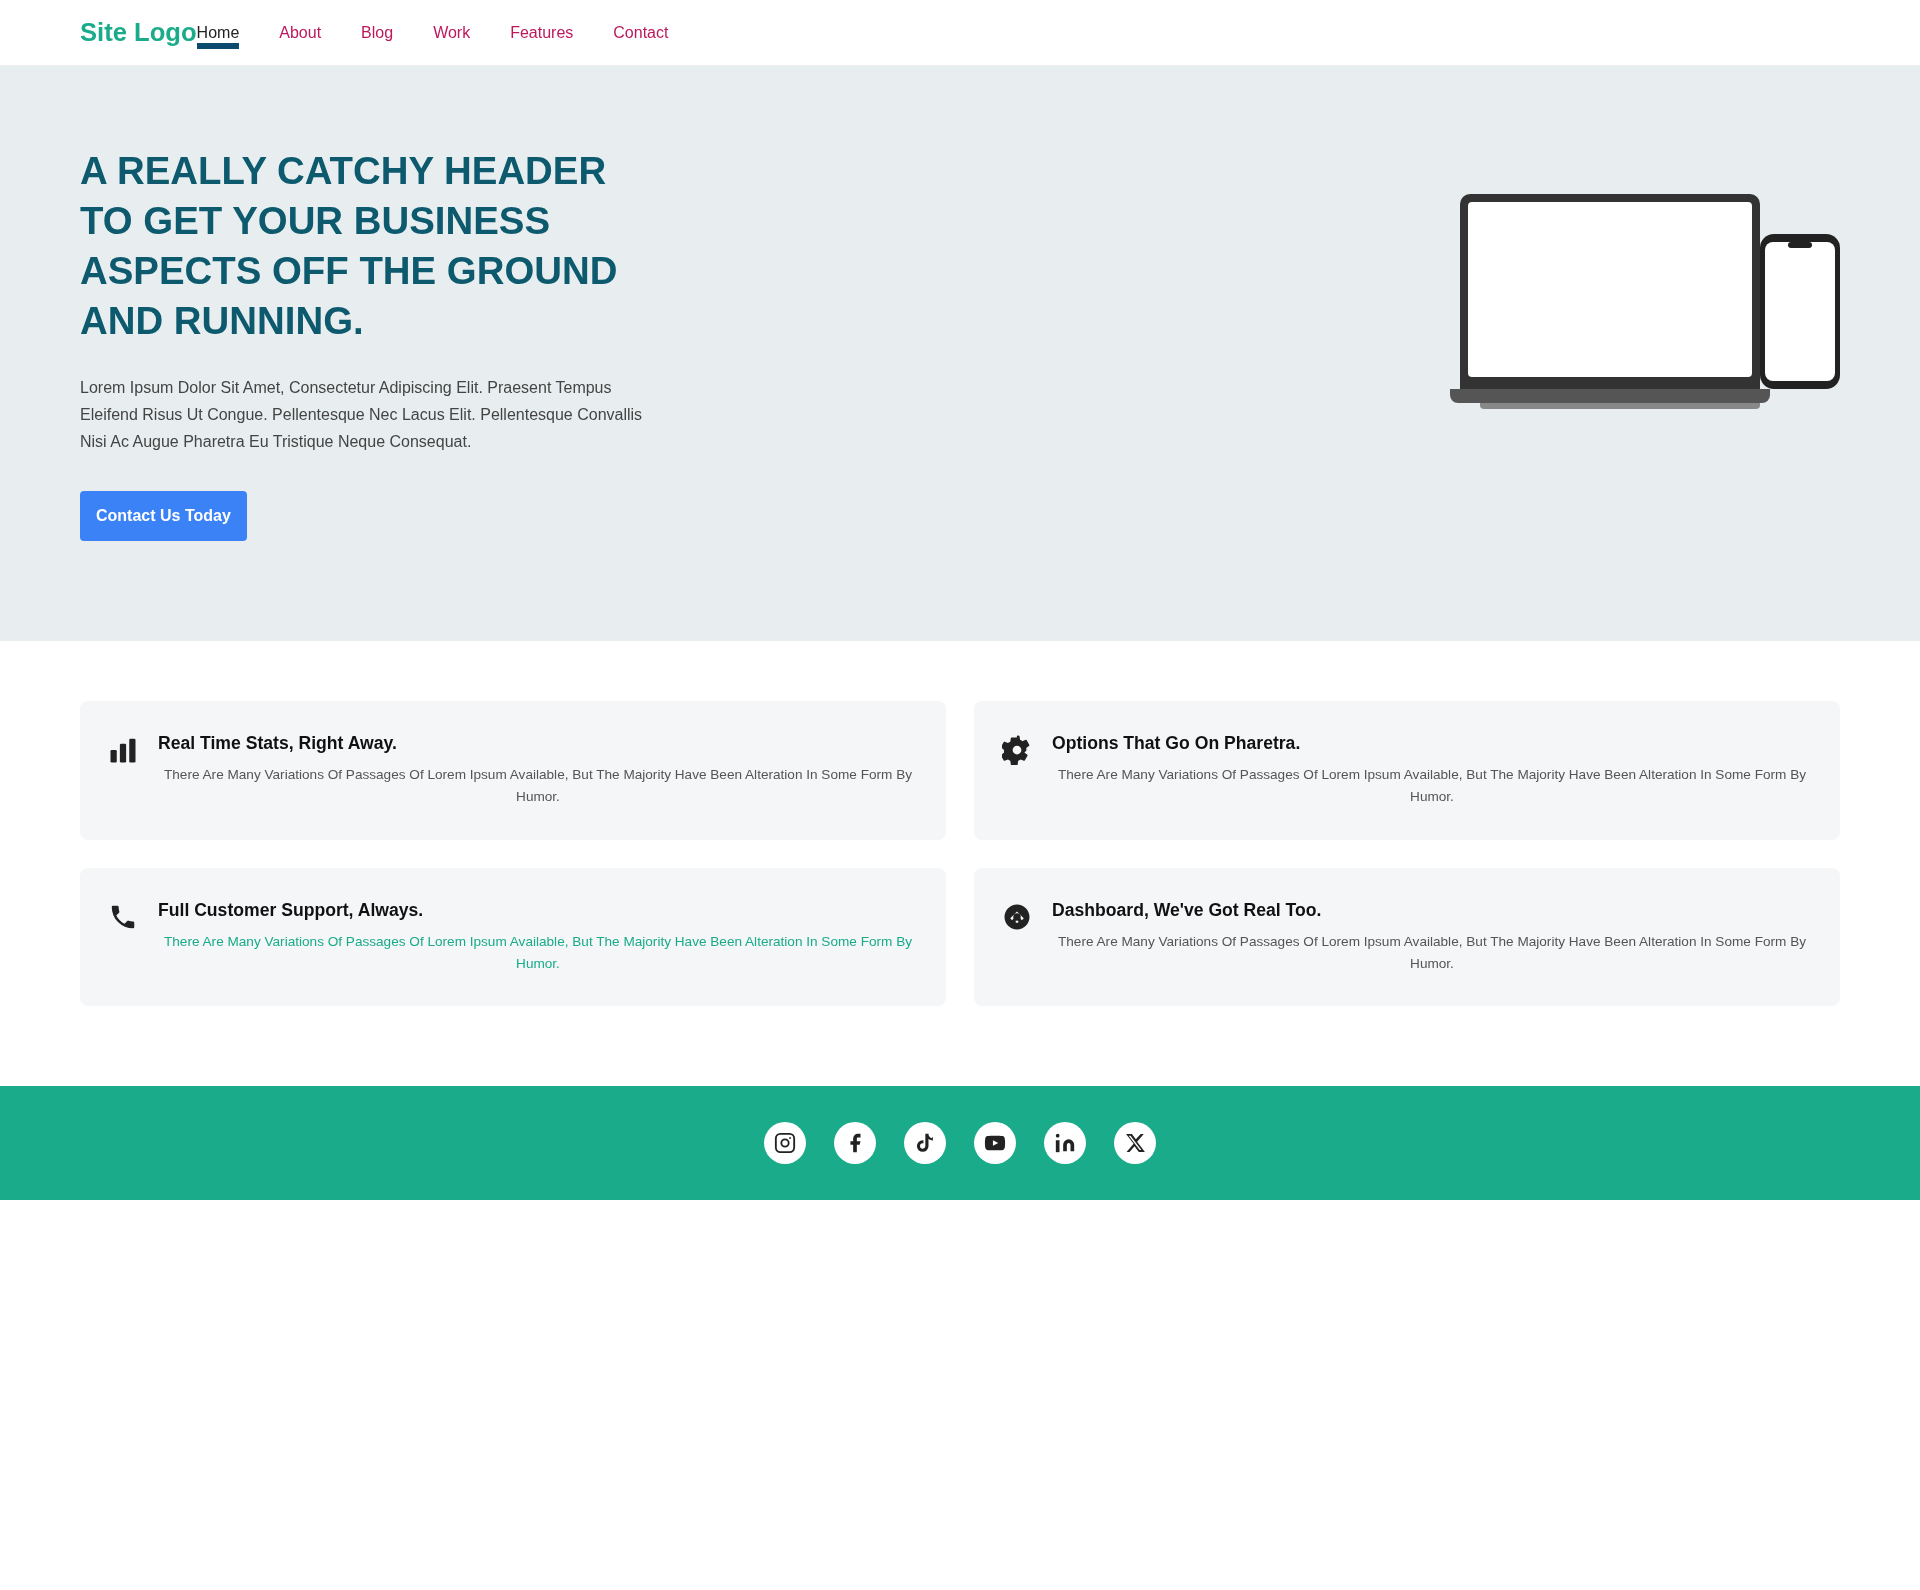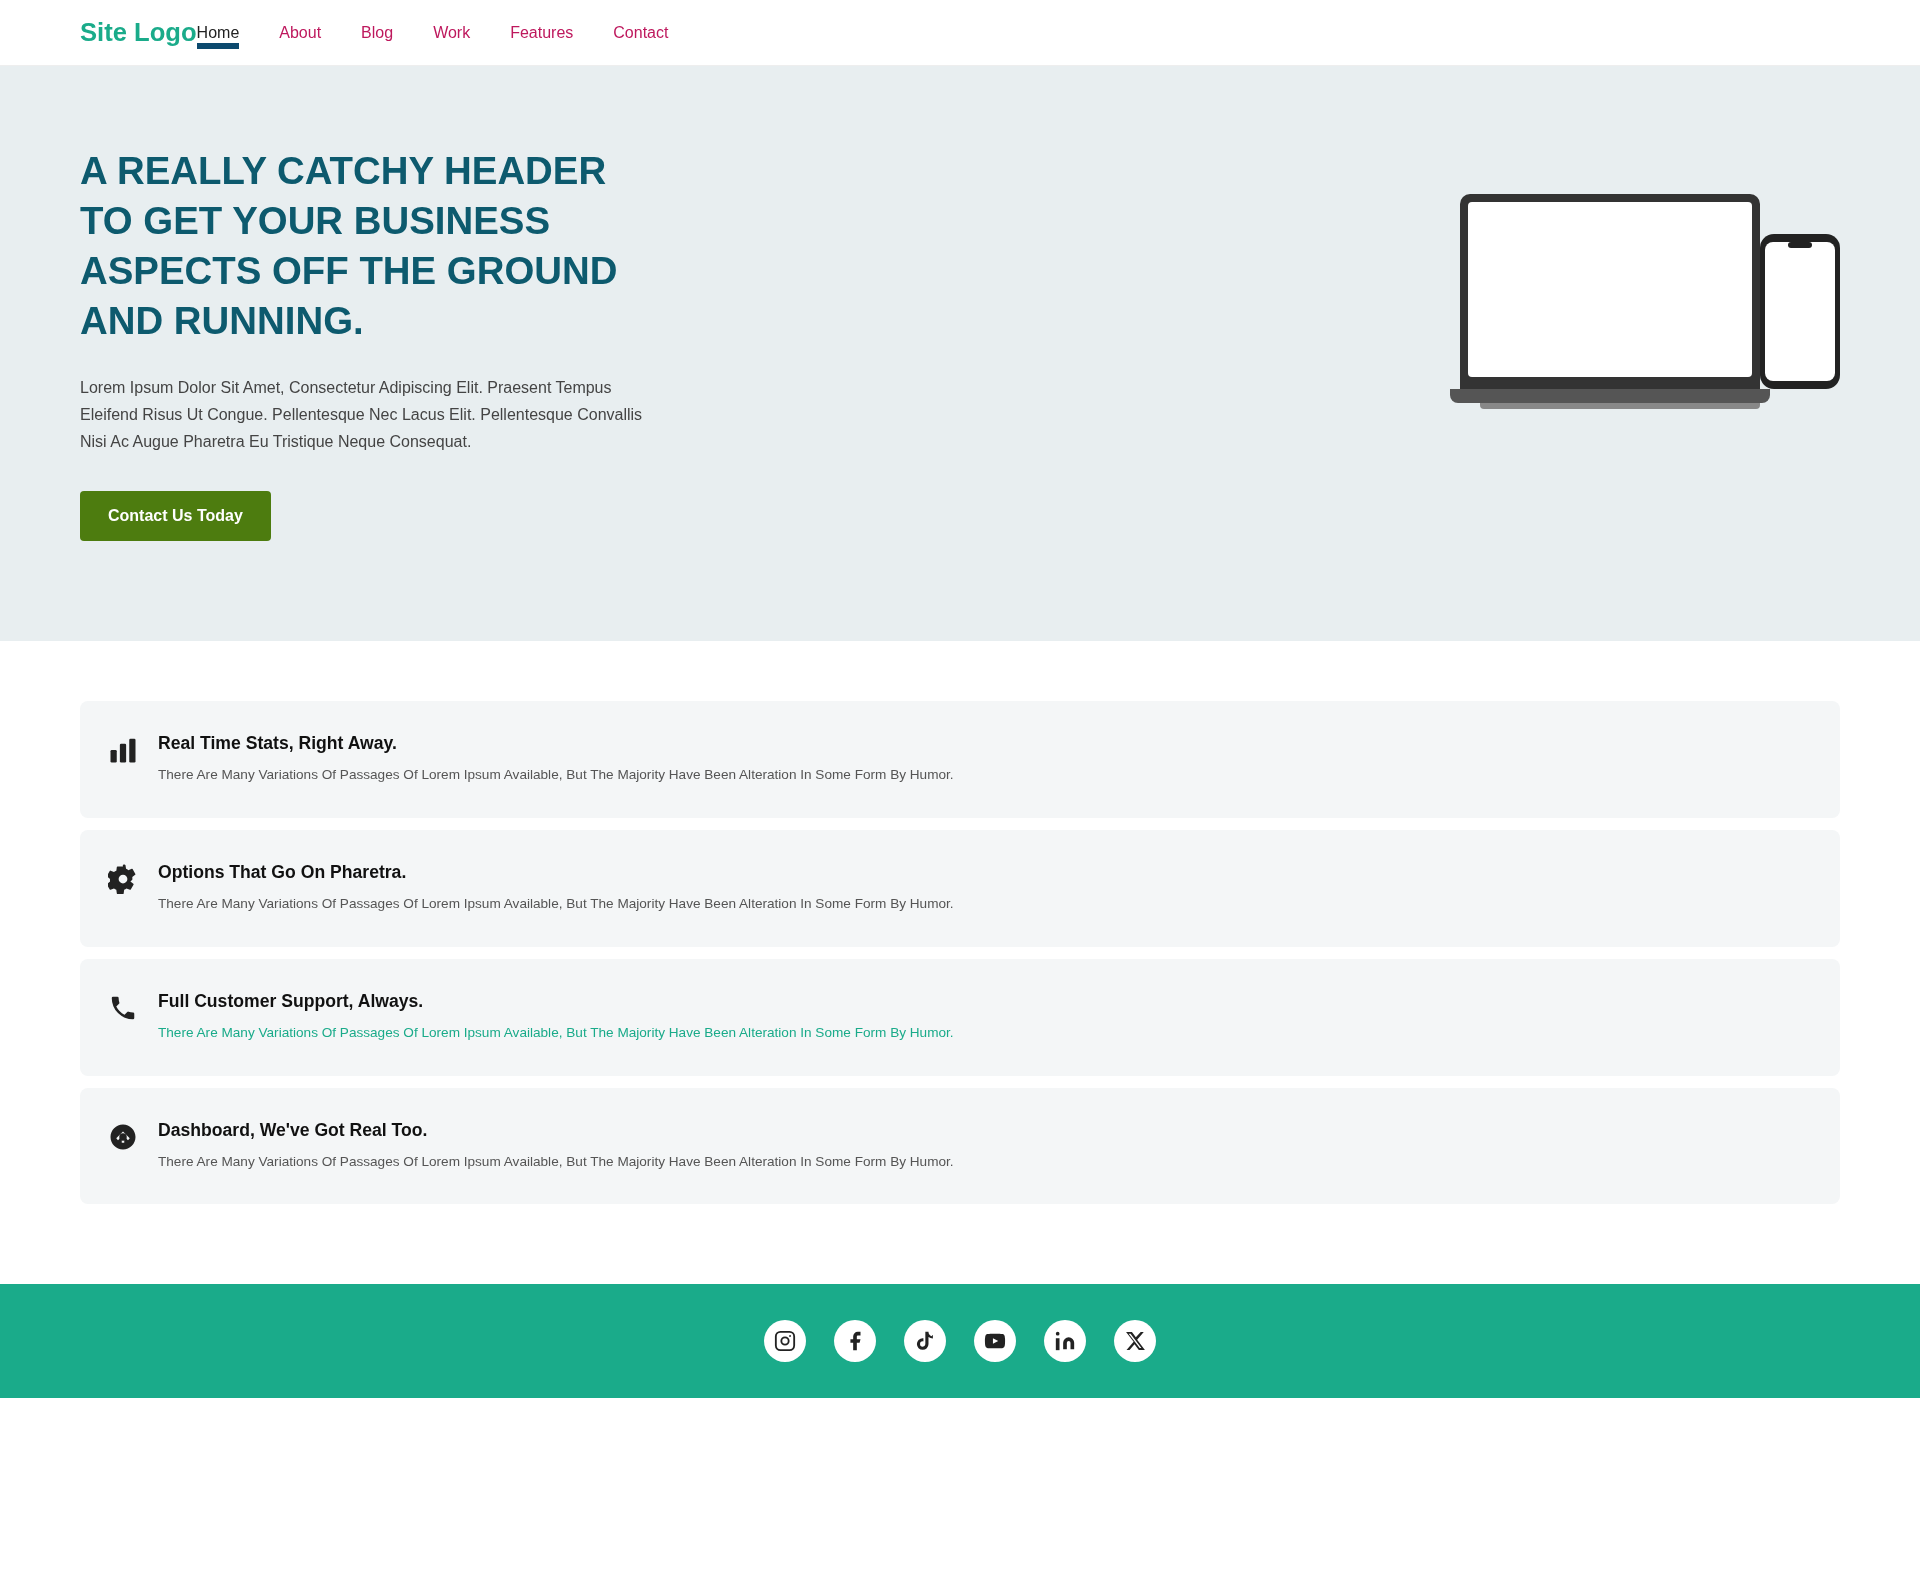--- a/index.html
+++ b/index.html
@@ -55,24 +55,24 @@
       text-transform: uppercase;
       margin-bottom: 28px;
     }
     .hero-text p {
       font-size: 1rem;
       color: #444;
       line-height: 1.7;
       margin-bottom: 36px;
     }
     .btn-contact {
-      background: #4d7c0f;
+      background: #3b82f6;
       color: #fff;
       border: none;
-      padding: 16px 28px;
+      padding: 16px 16px;
       font-size: 1rem;
       font-weight: 600;
       border-radius: 4px;
       cursor: pointer;
     }
     .hero-image {
       position: relative;
       width: 380px;
       height: 300px;
       flex-shrink: 0;
@@ -154,22 +154,22 @@
       z-index: 2;
     }
 
     
     .features {
       background: #fff;
       padding: 60px 80px 80px 80px;
     }
     .features-grid {
       display: grid;
-      grid-template-columns: 1fr;
-      gap: 12px;
+      grid-template-columns: 1fr 1fr;
+      gap: 28px;
     }
     .feature-card {
       background: #f4f6f7;
       border-radius: 8px;
       padding: 32px 28px 32px 28px;
       display: flex;
       align-items: flex-start;
       gap: 20px;
     }
     .feature-icon {

